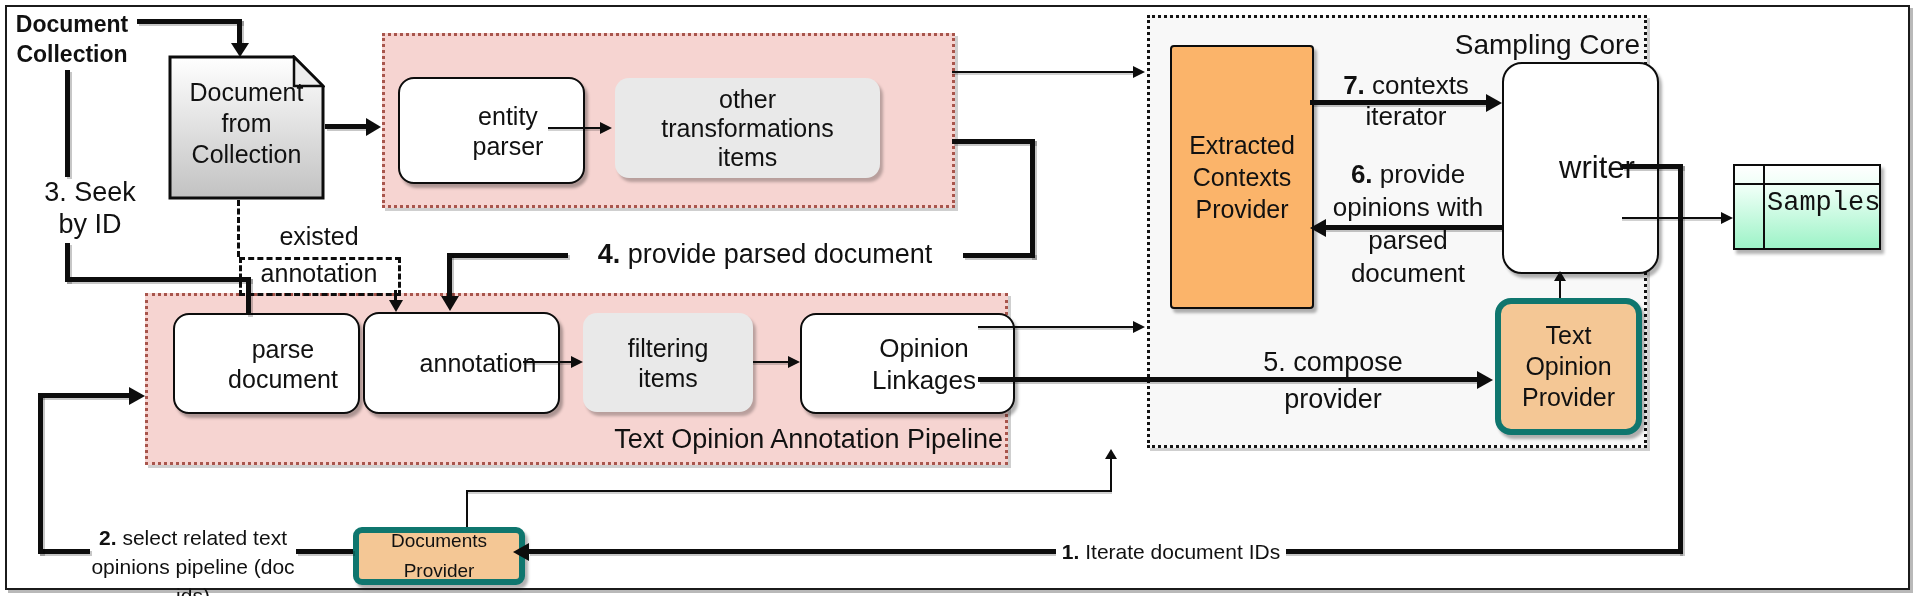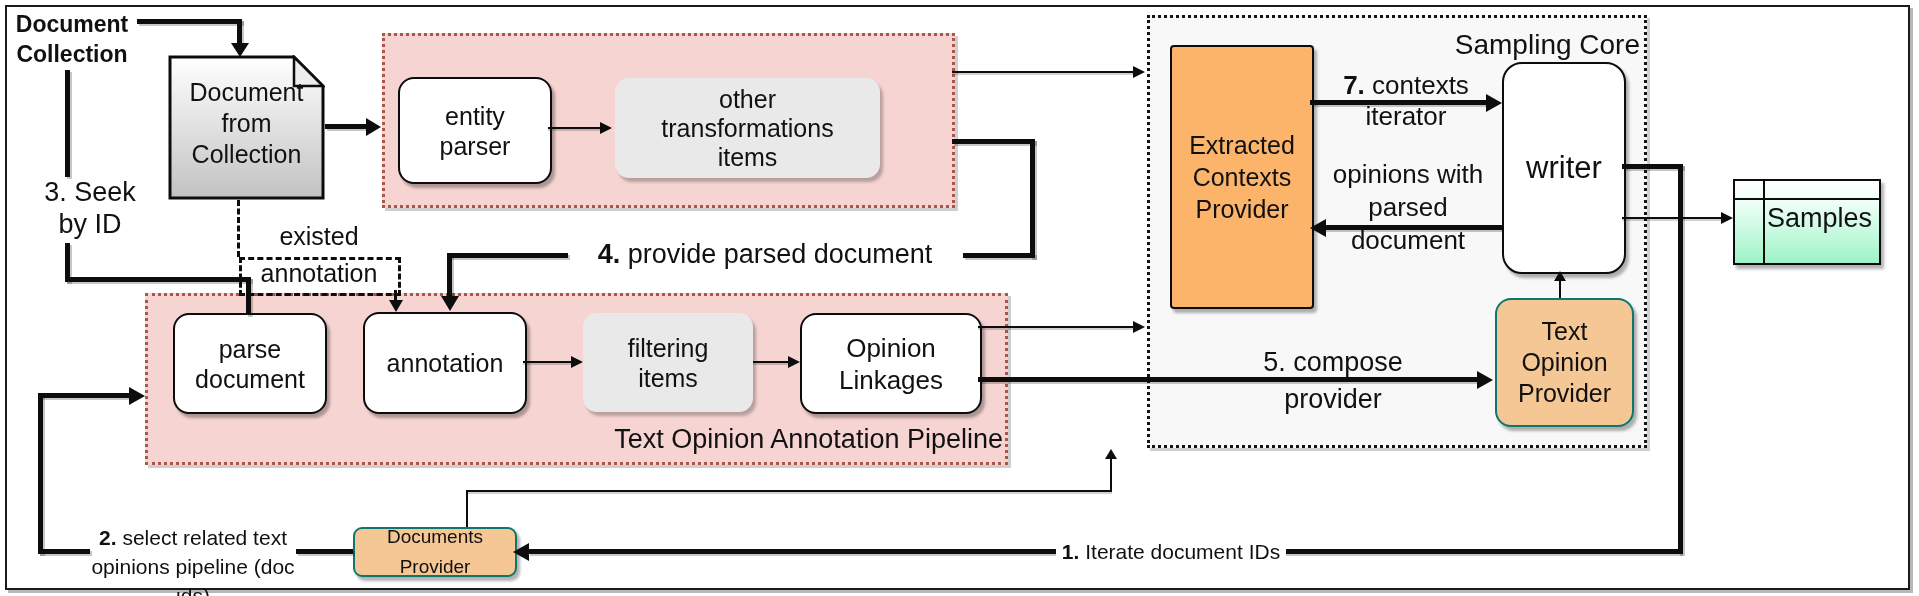--- a/index.html
+++ b/index.html
@@ -12,25 +12,25 @@
     border:2px solid #1b1b1b;box-shadow:3px 3px 0 #b9b9b9;}
   
   .pinkbox{position:absolute;background:var(--pink);border:3px dotted var(--pink_border);
     box-shadow:3px 3px 0 #cfcfcf;}
   .corebox{position:absolute;background:var(--core_bg);border:3px dotted #141414;
     box-shadow:3px 3px 0 #cfcfcf;}
   
   .node{position:absolute;display:flex;flex-direction:column;align-items:center;
     justify-content:center;text-align:center;font-size:25px;line-height:30px;}
   .white{background:#fff;border:2px solid #0c0c0c;border-radius:16px;
-    box-shadow:3px 4px 3px rgba(0,0,0,.3);}
+    box-shadow:3px 4px 3px rgba(0,0,0,.3);padding-left:33px;}
   .grayb{background:var(--gray_box);border-radius:14px;box-shadow:3px 4px 3px rgba(0,0,0,.25);}
   .orange{background:var(--orange_dark);border:2px solid #0c0c0c;border-radius:4px;
     box-shadow:3px 4px 3px rgba(0,0,0,.3);}
-  .orange2{background:var(--orange_light);border:2px solid #0f766e;border-radius:14px;
+  .orange2{background:var(--orange_light);border:6px solid #0f766e;border-radius:14px;
     box-shadow:3px 4px 3px rgba(0,0,0,.3);}
   
   .hl{position:absolute;height:5px;background:var(--line);box-shadow:2px 2px 0 rgba(0,0,0,.22);}
   .vl{position:absolute;width:5px;background:var(--line);box-shadow:2px 2px 0 rgba(0,0,0,.22);}
   .hlt{position:absolute;height:2px;background:var(--line);box-shadow:0 2px 0 rgba(0,0,0,.18);}
   .vlt{position:absolute;width:2px;background:var(--line);}
   .dlv{position:absolute;width:0;border-left:3px dashed var(--line);}
   .drect{position:absolute;border:3px dashed var(--line);}
   .ar{position:absolute;width:0;height:0;}
   
@@ -118,21 +118,21 @@
   <div class="node orange2" style="left:1495px;top:298px;width:135px;height:125px;line-height:31px;border-radius:16px;">
     <div><span>Text</span></div>
     <div><span>Opinion</span></div>
     <div><span>Provider</span></div>
   </div>
 
   <div class="node orange2" style="left:353px;top:527px;width:160px;height:46px;font-size:19px;border-radius:9px;">
     <div><span>Documents Provider</span></div>
   </div>
 
-  <div class="samples" style="left:1733px;top:179px;width:144px;height:82px;">
+  <div class="samples" style="left:1733px;top:164px;width:144px;height:82px;font-family:Liberation Mono, monospace;">
     <div class="rowline"></div>
     <div class="colline"></div>
     <div class="lbl" style="left:32px;top:22px;width:110px;text-align:left;font-size:27px;">Samples</div>
   </div>
 
   <div class="lbl" style="left:6px;top:9px;width:132px;font-weight:bold;font-size:23px;line-height:30px;">
     <div><span>Document</span></div>
     <div><span>Collection</span></div>
   </div>
 
@@ -148,20 +148,21 @@
   <div class="lbl" style="left:550px;top:239px;width:430px;font-size:27px;">
     <span class="b">4.</span><span> provide parsed document</span>
   </div>
 
   <div class="lbl" style="left:1316px;top:70px;width:180px;font-size:26px;line-height:31px;">
     <div><span class="b">7.</span><span> contexts</span></div>
     <div><span>iterator</span></div>
   </div>
 
   <div class="lbl" style="left:1316px;top:158px;width:184px;font-size:26px;line-height:33px;">
+    <div><span class="b">6.</span><span> provide</span></div>
     <div><span>opinions with</span></div>
     <div><span>parsed</span></div>
     <div><span>document</span></div>
   </div>
 
   <div class="lbl" style="left:1238px;top:344px;width:190px;font-size:27px;line-height:37px;">
     <div><span>5. compose</span></div>
     <div><span>provider</span></div>
   </div>
 

